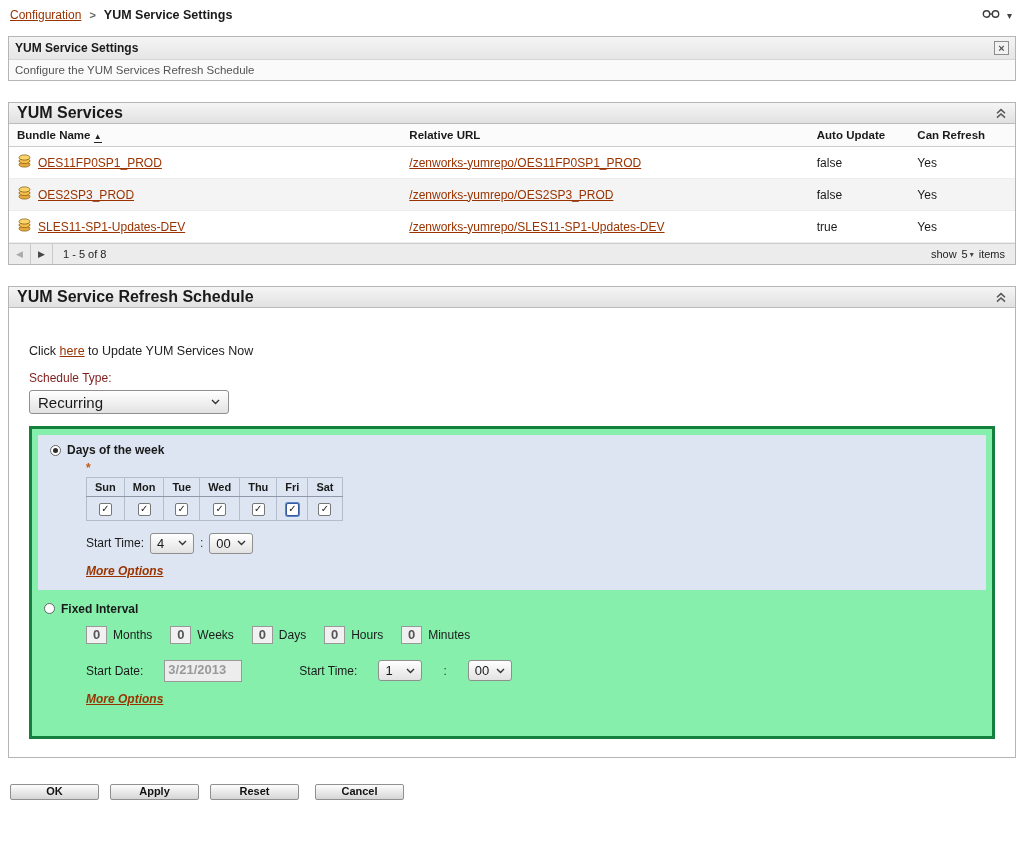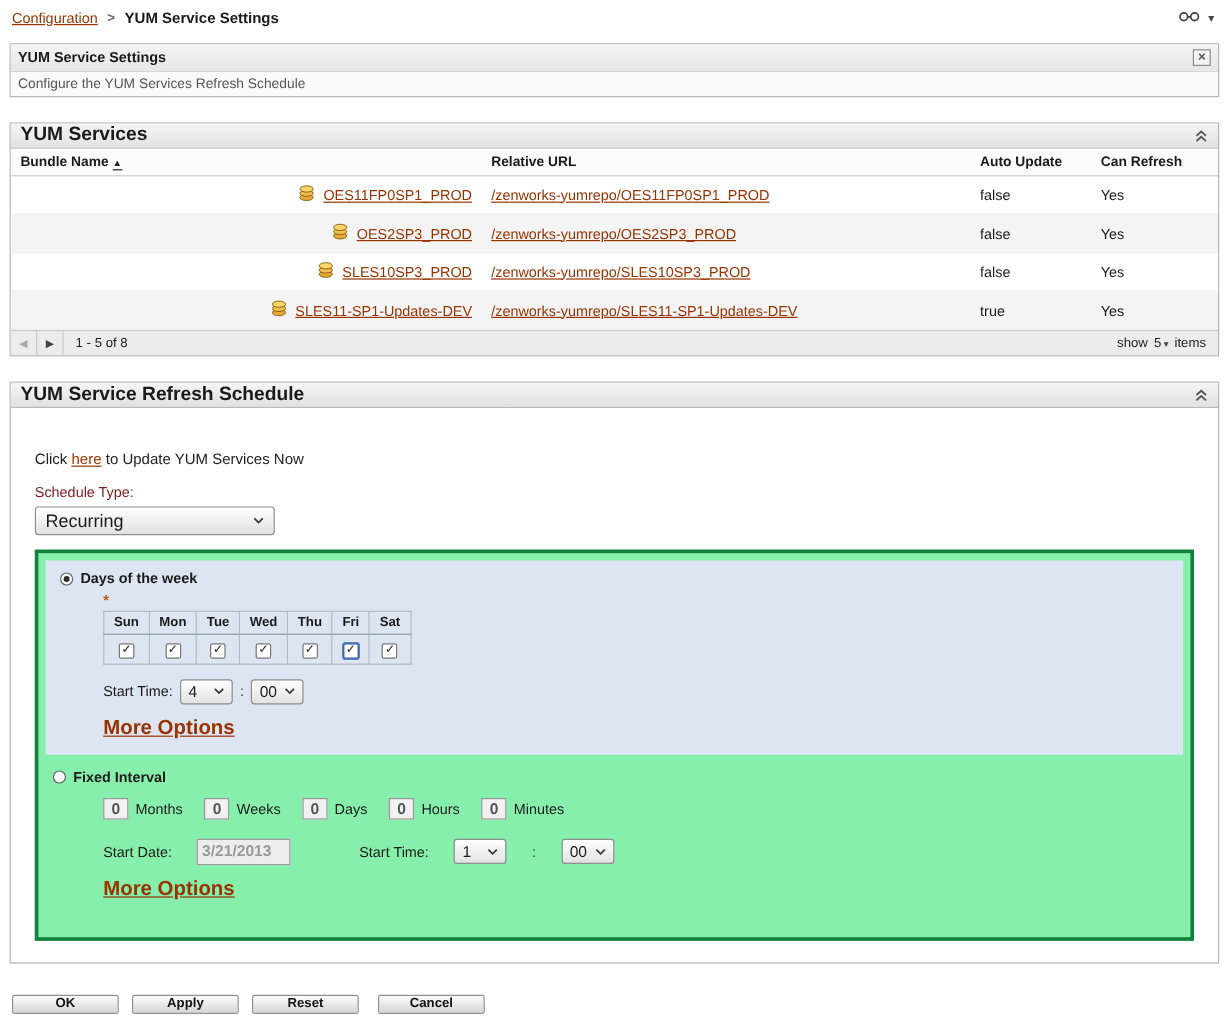--- a/index.html
+++ b/index.html
@@ -50,21 +50,21 @@
 
   
   .svc-table { width: 100%; border-collapse: collapse; table-layout: fixed; }
   .svc-table th {
     text-align: left; font-size: 11.5px; font-weight: bold; padding: 5px 8px;
     background: #fbfbfb; border-bottom: 1px solid #ccc;
   }
   .svc-table td { padding: 7px 8px; font-size: 12px; border-bottom: 1px solid #ededed; }
   .svc-table tbody tr:nth-child(even) { background: var(--row-alt); }
   .w1 { width: 39%; } .w2 { width: 40.5%; } .w3 { width: 10%; } .w4 { width: 10.5%; }
-  .bundle-cell { display: flex; align-items: center; gap: 6px; justify-content: flex-end; }
+  .bundle-cell { display: flex; align-items: center; gap: 6px; }
   .sort { font-size: 8px; color: #222; border-bottom: 1px solid #222; line-height: 1; padding-bottom: 1px; cursor: pointer; }
 
   .pagination { display: flex; align-items: center; height: 21px; background: #ececec; border-top: 1px solid #ccc; font-size: 11px; }
   .pg-cell { width: 22px; text-align: center; border-right: 1px solid #c9c9c9; font-size: 9px; cursor: pointer; align-self: stretch; display:flex; align-items:center; justify-content:center; }
   .pg-prev { color: #aaa; }
   .pg-next { color: #444; }
   .pg-range { padding-left: 10px; color: #222; }
   .pg-right { margin-left: auto; padding-right: 10px; display: flex; align-items: center; gap: 5px; color: #222; }
   .pg-size { display: inline-flex; align-items: center; gap: 2px; cursor: pointer; }
   .pg-size .caret-glyph { font-size: 8px; }
@@ -103,21 +103,21 @@
   .dow-table td { padding: 4px 8px; text-align: center; border: 1px solid #b3bccb; }
   .checkbox {
     width: 13px; height: 13px; border: 1px solid #777; border-radius: 2px; background: #fff;
     display: inline-flex; align-items: center; justify-content: center;
     font-size: 10px; font-weight: bold; color: #222; line-height: 1; cursor: pointer;
   }
   .checkbox.focused { border-color: #35589e; box-shadow: 0 0 0 1px #5b84c4; }
 
   .time-row { display: flex; align-items: center; gap: 6px; margin-top: 12px; font-size: 12px; }
   .colon { color: #333; }
-  .more { display: inline-block; font-weight: bold; font-size: 17px; margin-top: 10px; }
+  .more { display: inline-block; font-weight: bold; font-size: 12px; margin-top: 10px; font-style: italic; }
 
   .fixed-area { padding: 12px 12px 24px 6px; }
   .fixed-inner { margin-left: 42px; }
   .interval-row { display: flex; align-items: center; margin-top: 10px; font-size: 12px; }
   .numbox {
     width: 21px; height: 18px; border: 1px solid #999; background: #f1f1f1; color: #555;
     font-size: 13px; font-weight: bold; display: inline-flex; align-items: center; justify-content: center;
     margin-right: 6px; cursor: text;
   }
   .numlabel { margin-right: 18px; }
@@ -219,35 +219,20 @@
         <td>Yes</td>
       </tr>
       <tr>
         <td>
             <span class="bundle-cell">
           <span><svg width="15" height="14" viewBox="0 0 15 14">
                   <ellipse cx="7.5" cy="10.5" rx="5.5" ry="2.6" fill="#e8a93c" stroke="#8a6010" stroke-width="0.8"></ellipse>
                   <ellipse cx="7.5" cy="7" rx="5.5" ry="2.6" fill="#f2bc4e" stroke="#8a6010" stroke-width="0.8"></ellipse>
                   <ellipse cx="7.5" cy="3.5" rx="5.5" ry="2.6" fill="#fcd56a" stroke="#8a6010" stroke-width="0.8"></ellipse>
                 </svg></span>
-          <a class="lnk">SLES10SP3_PROD</a>
-            </span>
-          </td>
-        <td><a class="lnk">/zenworks-yumrepo/SLES10SP3_PROD</a></td>
-        <td>false</td>
-        <td>Yes</td>
-      </tr>
-      <tr>
-        <td>
-            <span class="bundle-cell">
-          <span><svg width="15" height="14" viewBox="0 0 15 14">
-                  <ellipse cx="7.5" cy="10.5" rx="5.5" ry="2.6" fill="#e8a93c" stroke="#8a6010" stroke-width="0.8"></ellipse>
-                  <ellipse cx="7.5" cy="7" rx="5.5" ry="2.6" fill="#f2bc4e" stroke="#8a6010" stroke-width="0.8"></ellipse>
-                  <ellipse cx="7.5" cy="3.5" rx="5.5" ry="2.6" fill="#fcd56a" stroke="#8a6010" stroke-width="0.8"></ellipse>
-                </svg></span>
           <a class="lnk">SLES11-SP1-Updates-DEV</a>
             </span>
           </td>
         <td><a class="lnk">/zenworks-yumrepo/SLES11-SP1-Updates-DEV</a></td>
         <td>true</td>
         <td>Yes</td>
       </tr>
     </tbody>
   </table>
   <div class="pagination">

